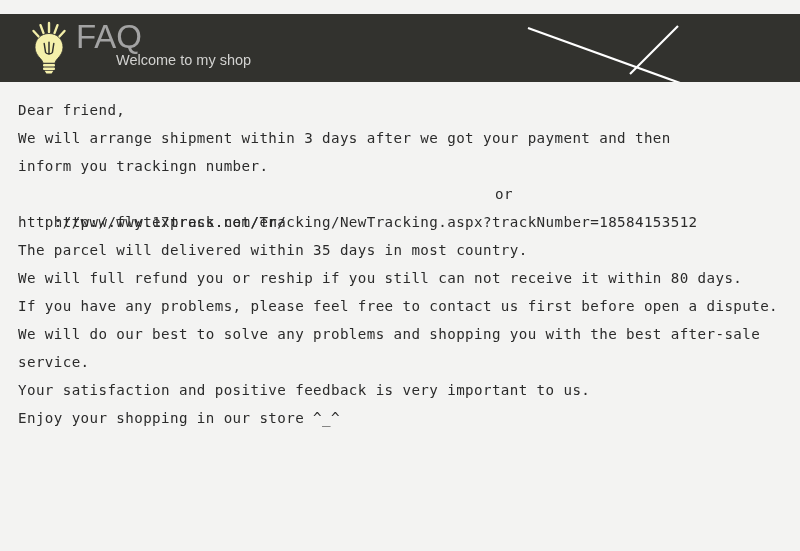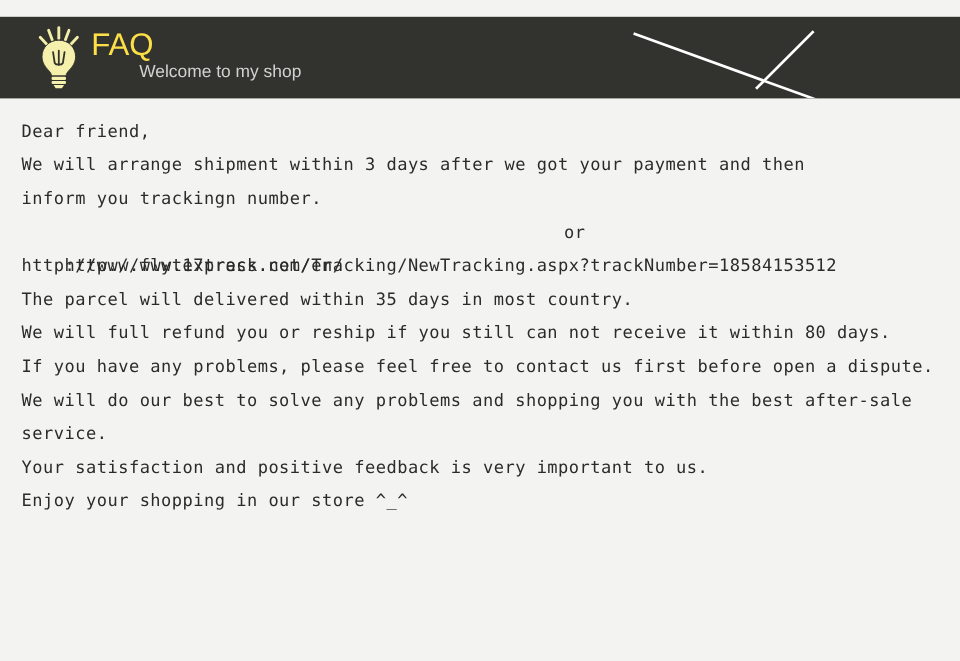--- a/index.html
+++ b/index.html
@@ -55,23 +55,23 @@
 
   .header-text {
     display: flex;
     flex-direction: column;
     justify-content: center;
     padding-bottom: 2px;
   }
 
   .faq-title {
     font-family: "Liberation Sans", sans-serif;
-    font-size: 26px;
+    font-size: 33px;
     line-height: 26px;
-    color: #fde047;
+    color: #a3a3a3;
     font-weight: normal;
     letter-spacing: 0px;
   }
 
   .faq-subtitle {
     font-family: "Liberation Sans", sans-serif;
     font-size: 14.5px;
     line-height: 19px;
     color: #d2d2d0;
     font-weight: normal;
@@ -97,21 +97,21 @@
     letter-spacing: 0.4px;
     height: 28px;
   }
 
   .copy-line.with-tail {
     position: relative;
   }
 
   .line-tail {
     position: absolute;
-    left: 452px;
+    left: 477px;
     top: 0;
     white-space: pre;
   }
 </style>
 </head>
 <body>
 
 <div class="header">
 
   <svg class="header-deco" viewBox="0 0 800 68" preserveAspectRatio="none" xmlns="http://www.w3.org/2000/svg">

